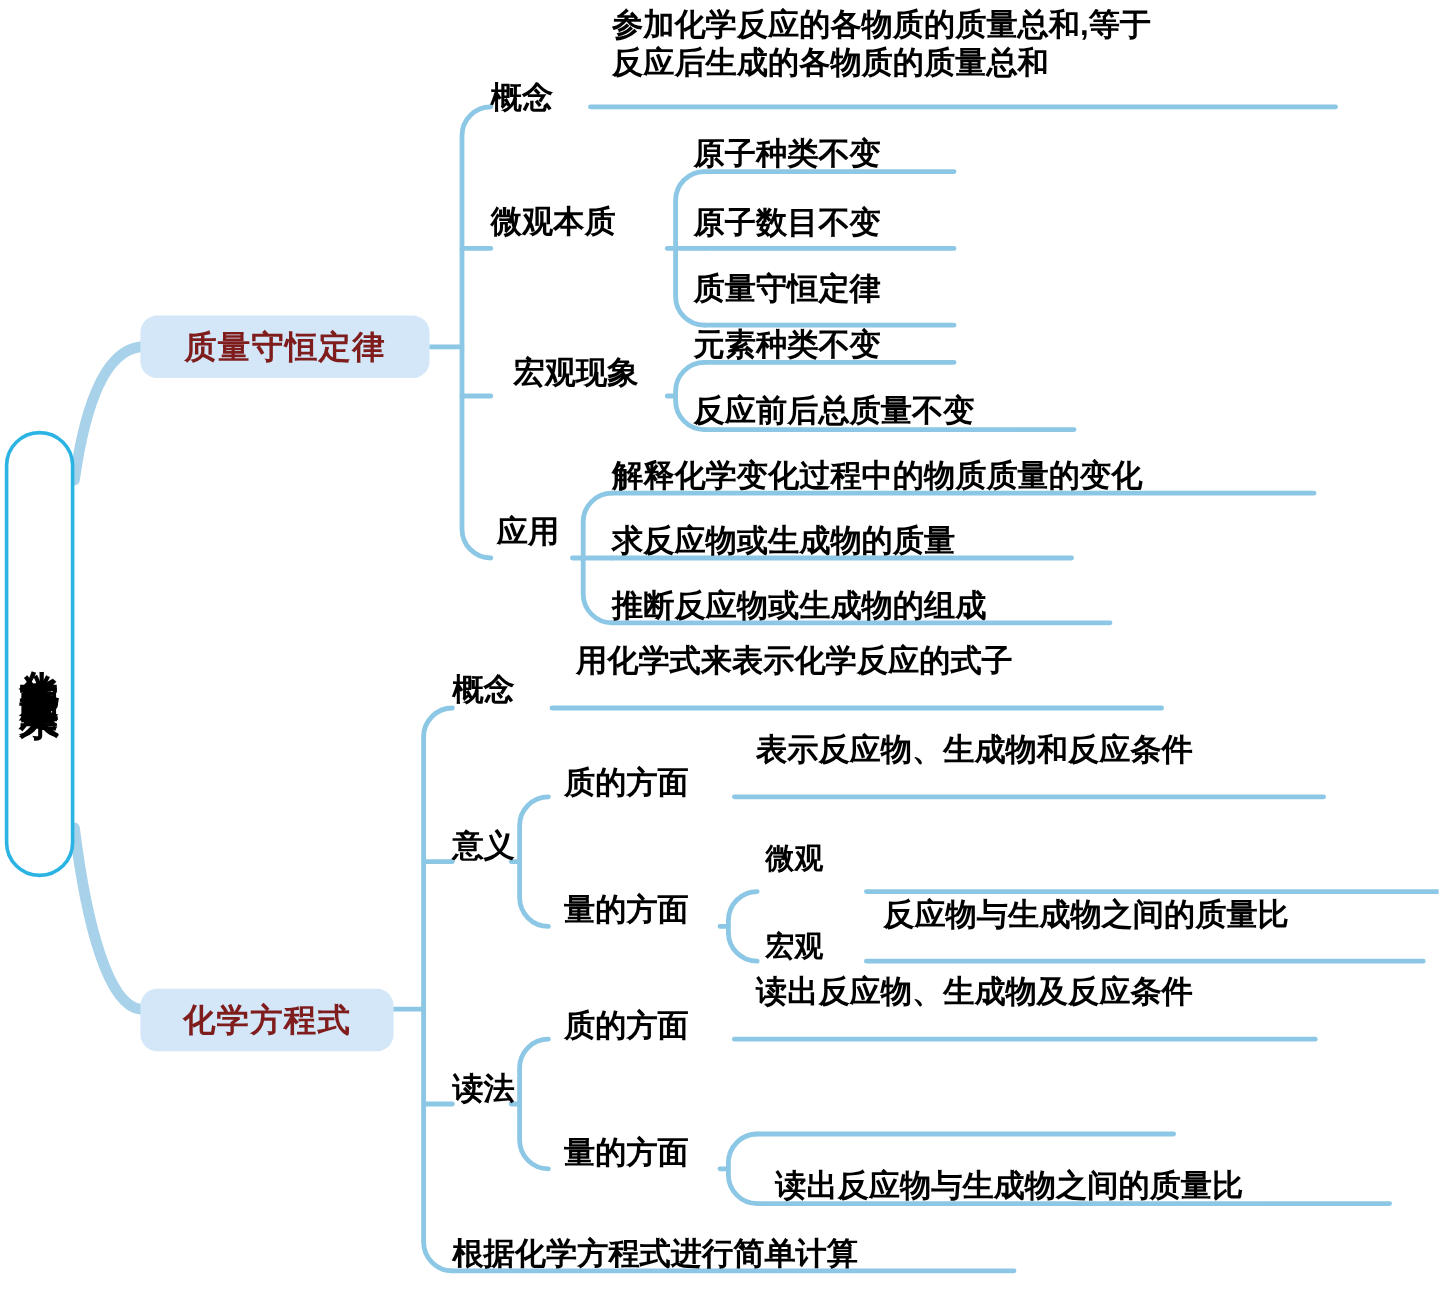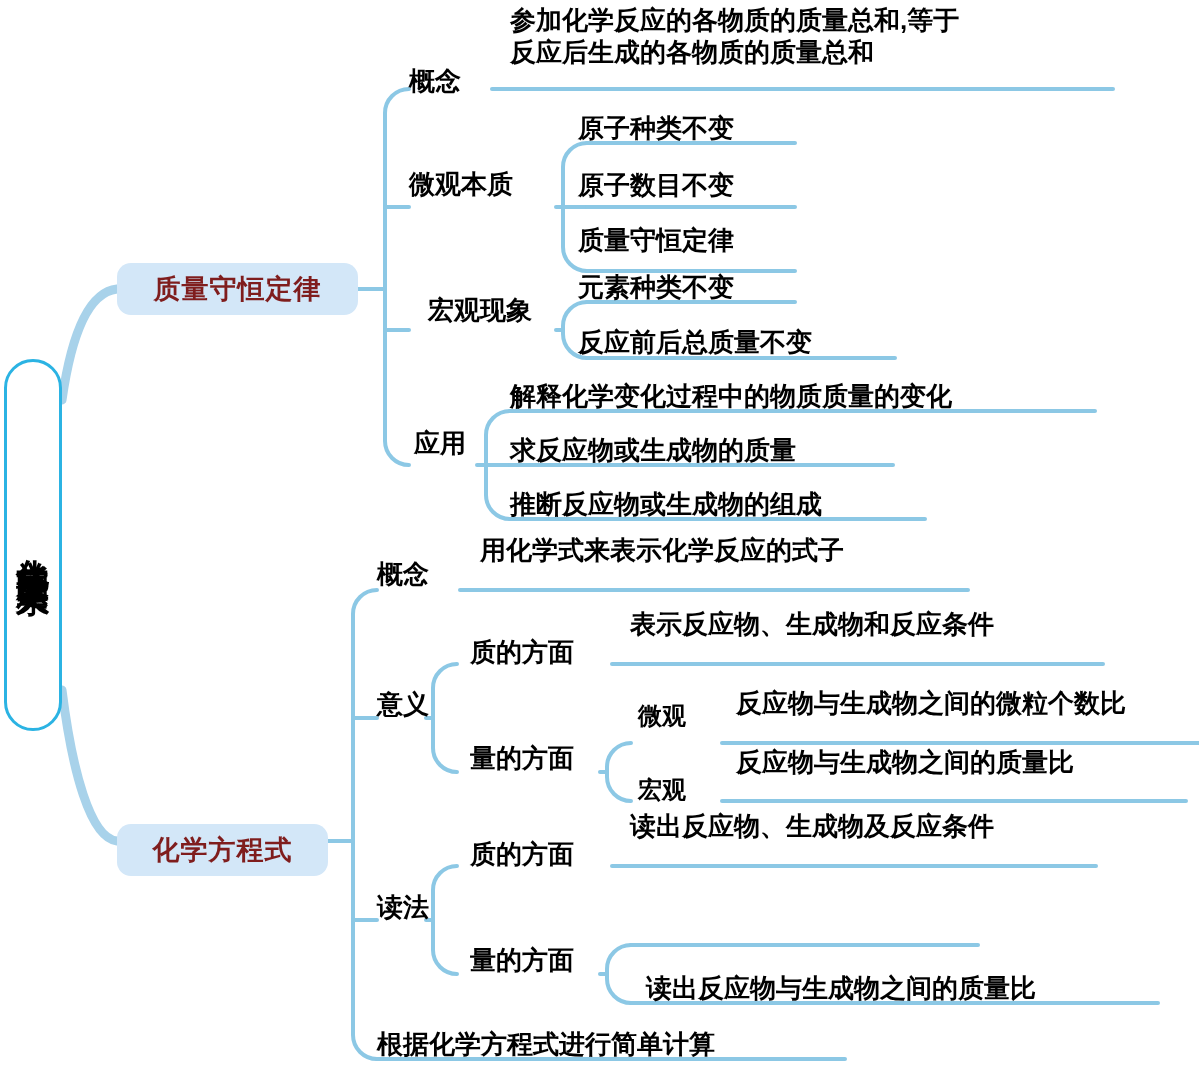--- a/index.html
+++ b/index.html
@@ -201,21 +201,20 @@
   </div>
 
   <div class="node l2" style="left:377px; top:560px;">概念</div>
   <div class="node leaf" style="left:480px; top:536px;">用化学式来表示化学反应的式子</div>
 
   <div class="node l2" style="left:377px; top:690px;">意义</div>
   <div class="node l3" style="left:470px; top:638px;">质的方面</div>
   <div class="node leaf" style="left:630px; top:610px;">表示反应物、生成物和反应条件</div>
   <div class="node l3" style="left:470px; top:744px;">量的方面</div>
   <div class="node l3 small" style="left:638px; top:703px;">微观</div>
-  <div class="node leaf" style="left:736px; top:689px;">反应物与生成物之间的微粒个数比</div>
   <div class="node l3 small" style="left:638px; top:777px;">宏观</div>
   <div class="node leaf" style="left:736px; top:748px;">反应物与生成物之间的质量比</div>
 
   <div class="node l2" style="left:377px; top:893px;">读法</div>
   <div class="node l3" style="left:470px; top:840px;">质的方面</div>
   <div class="node leaf" style="left:630px; top:812px;">读出反应物、生成物及反应条件</div>
   <div class="node l3" style="left:470px; top:946px;">量的方面</div>
   <div class="node leaf" style="left:630px; top:974px;margin-left:16px;">读出反应物与生成物之间的质量比</div>
 
   <div class="node leaf" style="left:377px; top:1030px;">根据化学方程式进行简单计算</div>

